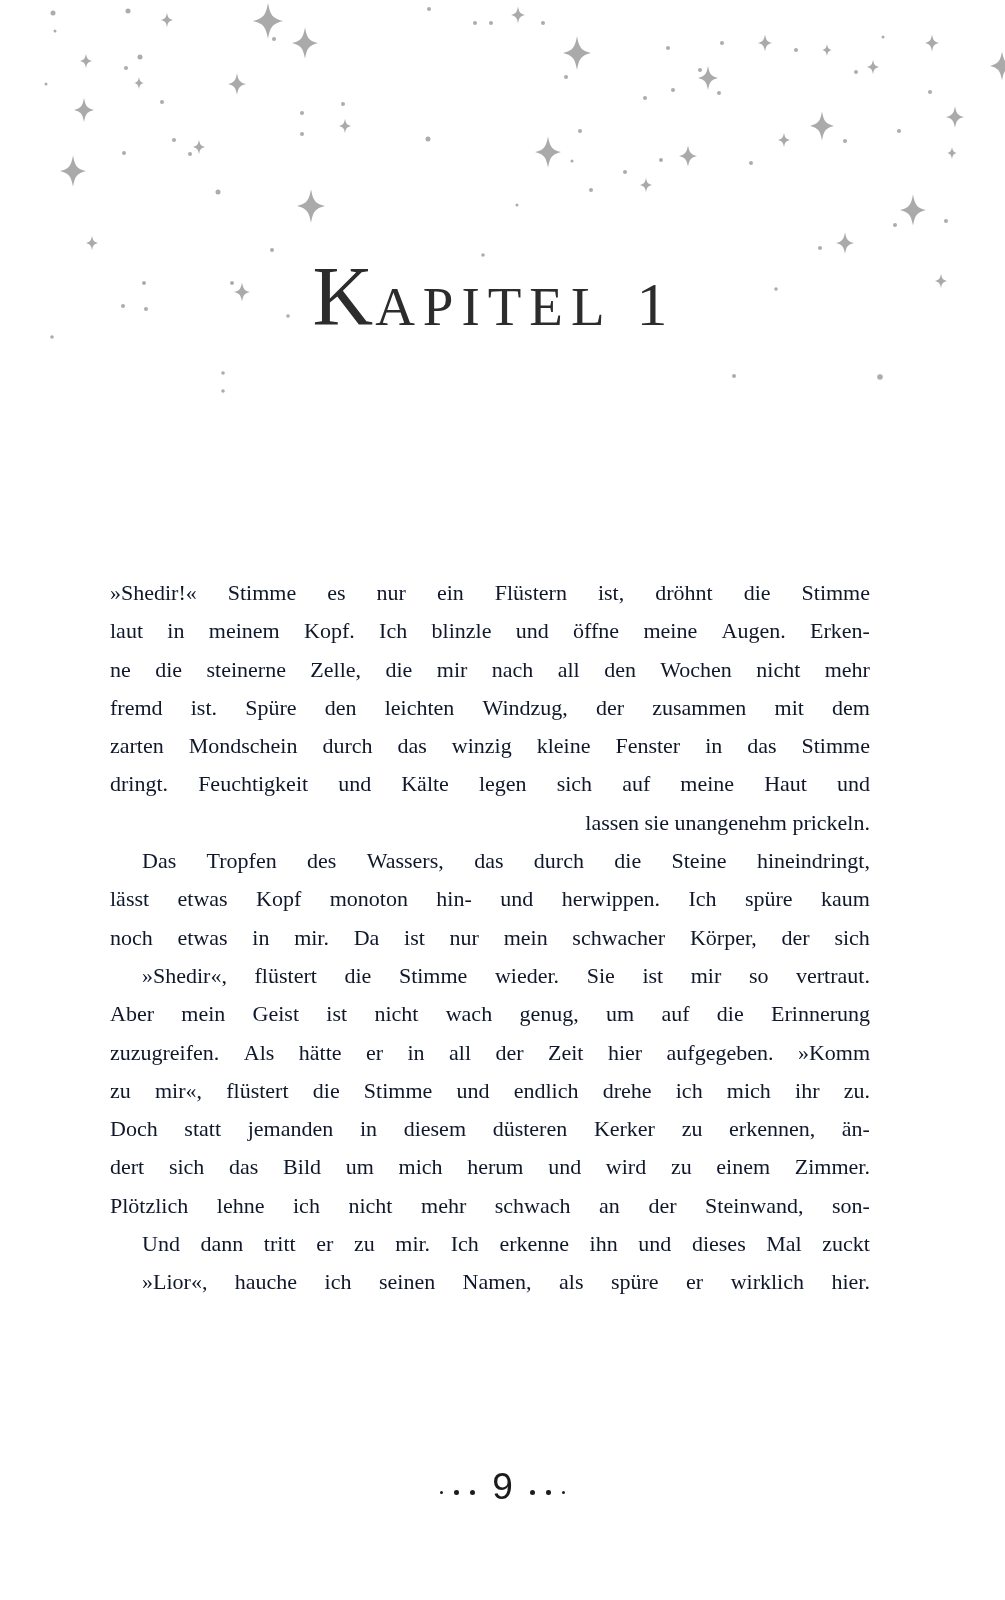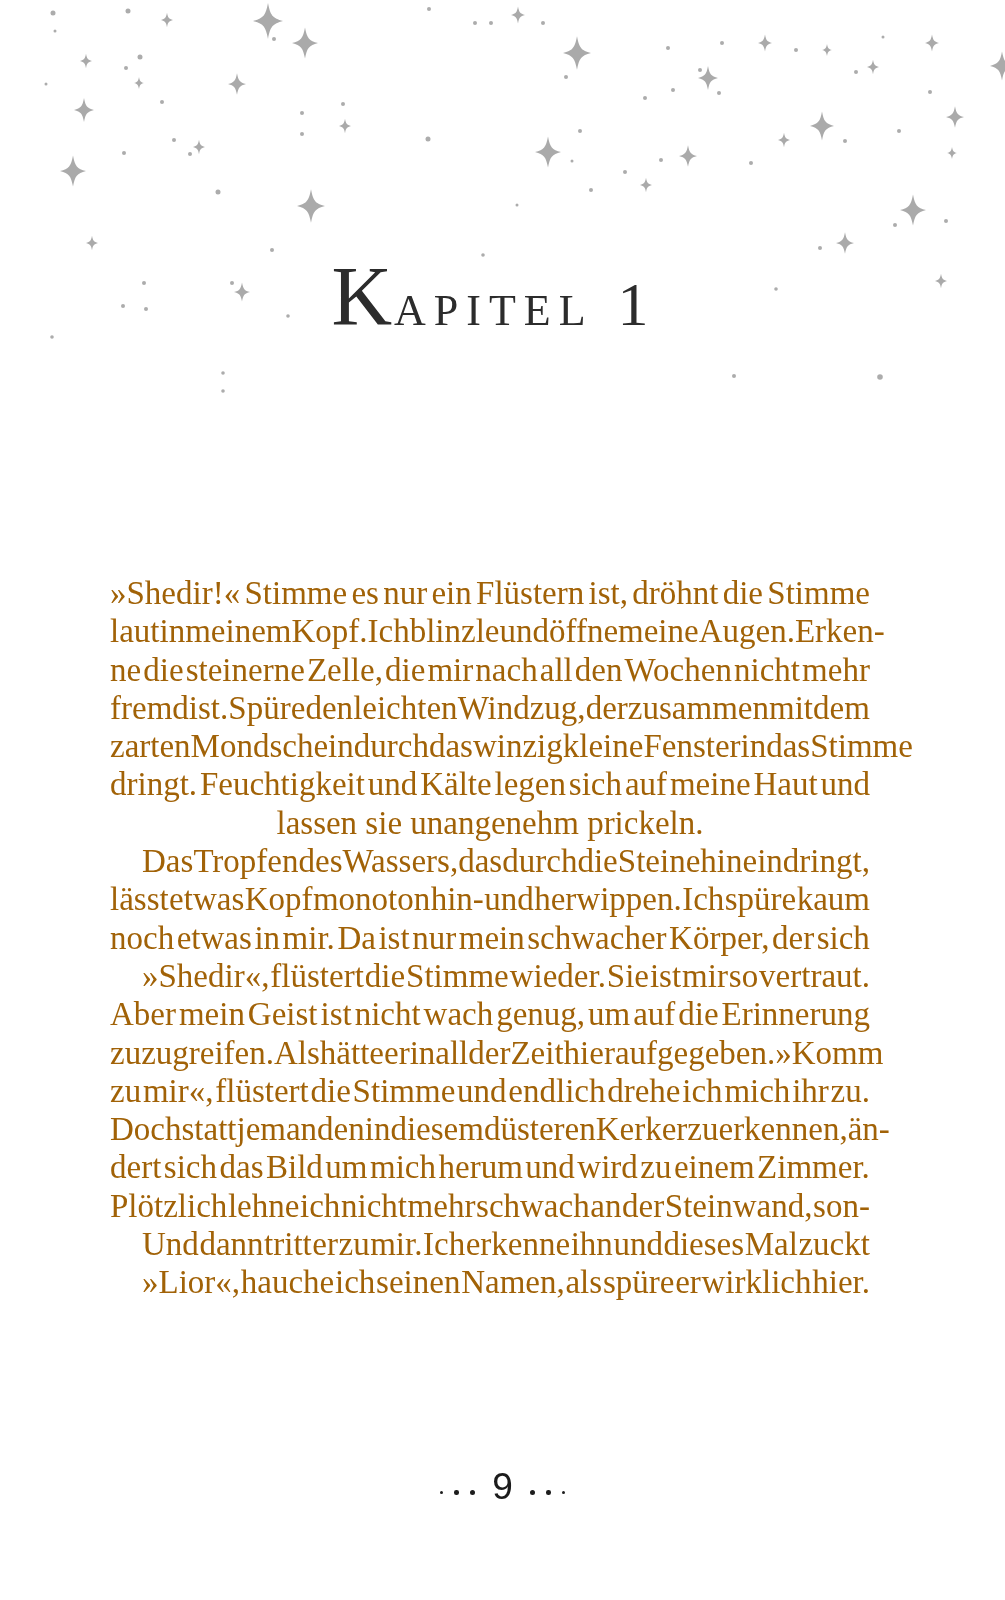--- a/index.html
+++ b/index.html
@@ -29,39 +29,39 @@
     width: 760px;
     display: flex;
     justify-content: center;
     align-items: baseline;
     color: #2c2c2c;
     font-family: "Liberation Serif", serif;
     font-weight: 400;
     z-index: 2;
   }
   .title .k    { font-size: 84px; line-height: 1; letter-spacing: 2px; }
-  .title .rest { font-size: 44px; line-height: 1; letter-spacing: 8px; }
+  .title .rest { font-size: 55px; line-height: 1; letter-spacing: 8px; }
   .title .num  { font-size: 62px; line-height: 1; margin-left: 24px; }
 
   
   .body-text {
     position: absolute;
     top: 574px;
     left: 110px;
     width: 760px;
-    font-size: 33px;
-    color: #a16207;
+    font-size: 22px;
+    color: #0f172a;
   }
   .line { line-height: 38.3px; height: 38.3px; white-space: nowrap; }
   .line.just {
     display: flex;
     justify-content: space-between;
     align-items: baseline;
   }
-  .line.last { text-align: center; white-space: normal; }
+  .line.last { text-align: right; white-space: normal; }
   .line.indent { padding-left: 32px; }
 
   
   .footer {
     position: absolute;
     top: 1468px;
     left: 0;
     width: 1005px;
     display: flex;
     justify-content: center;

